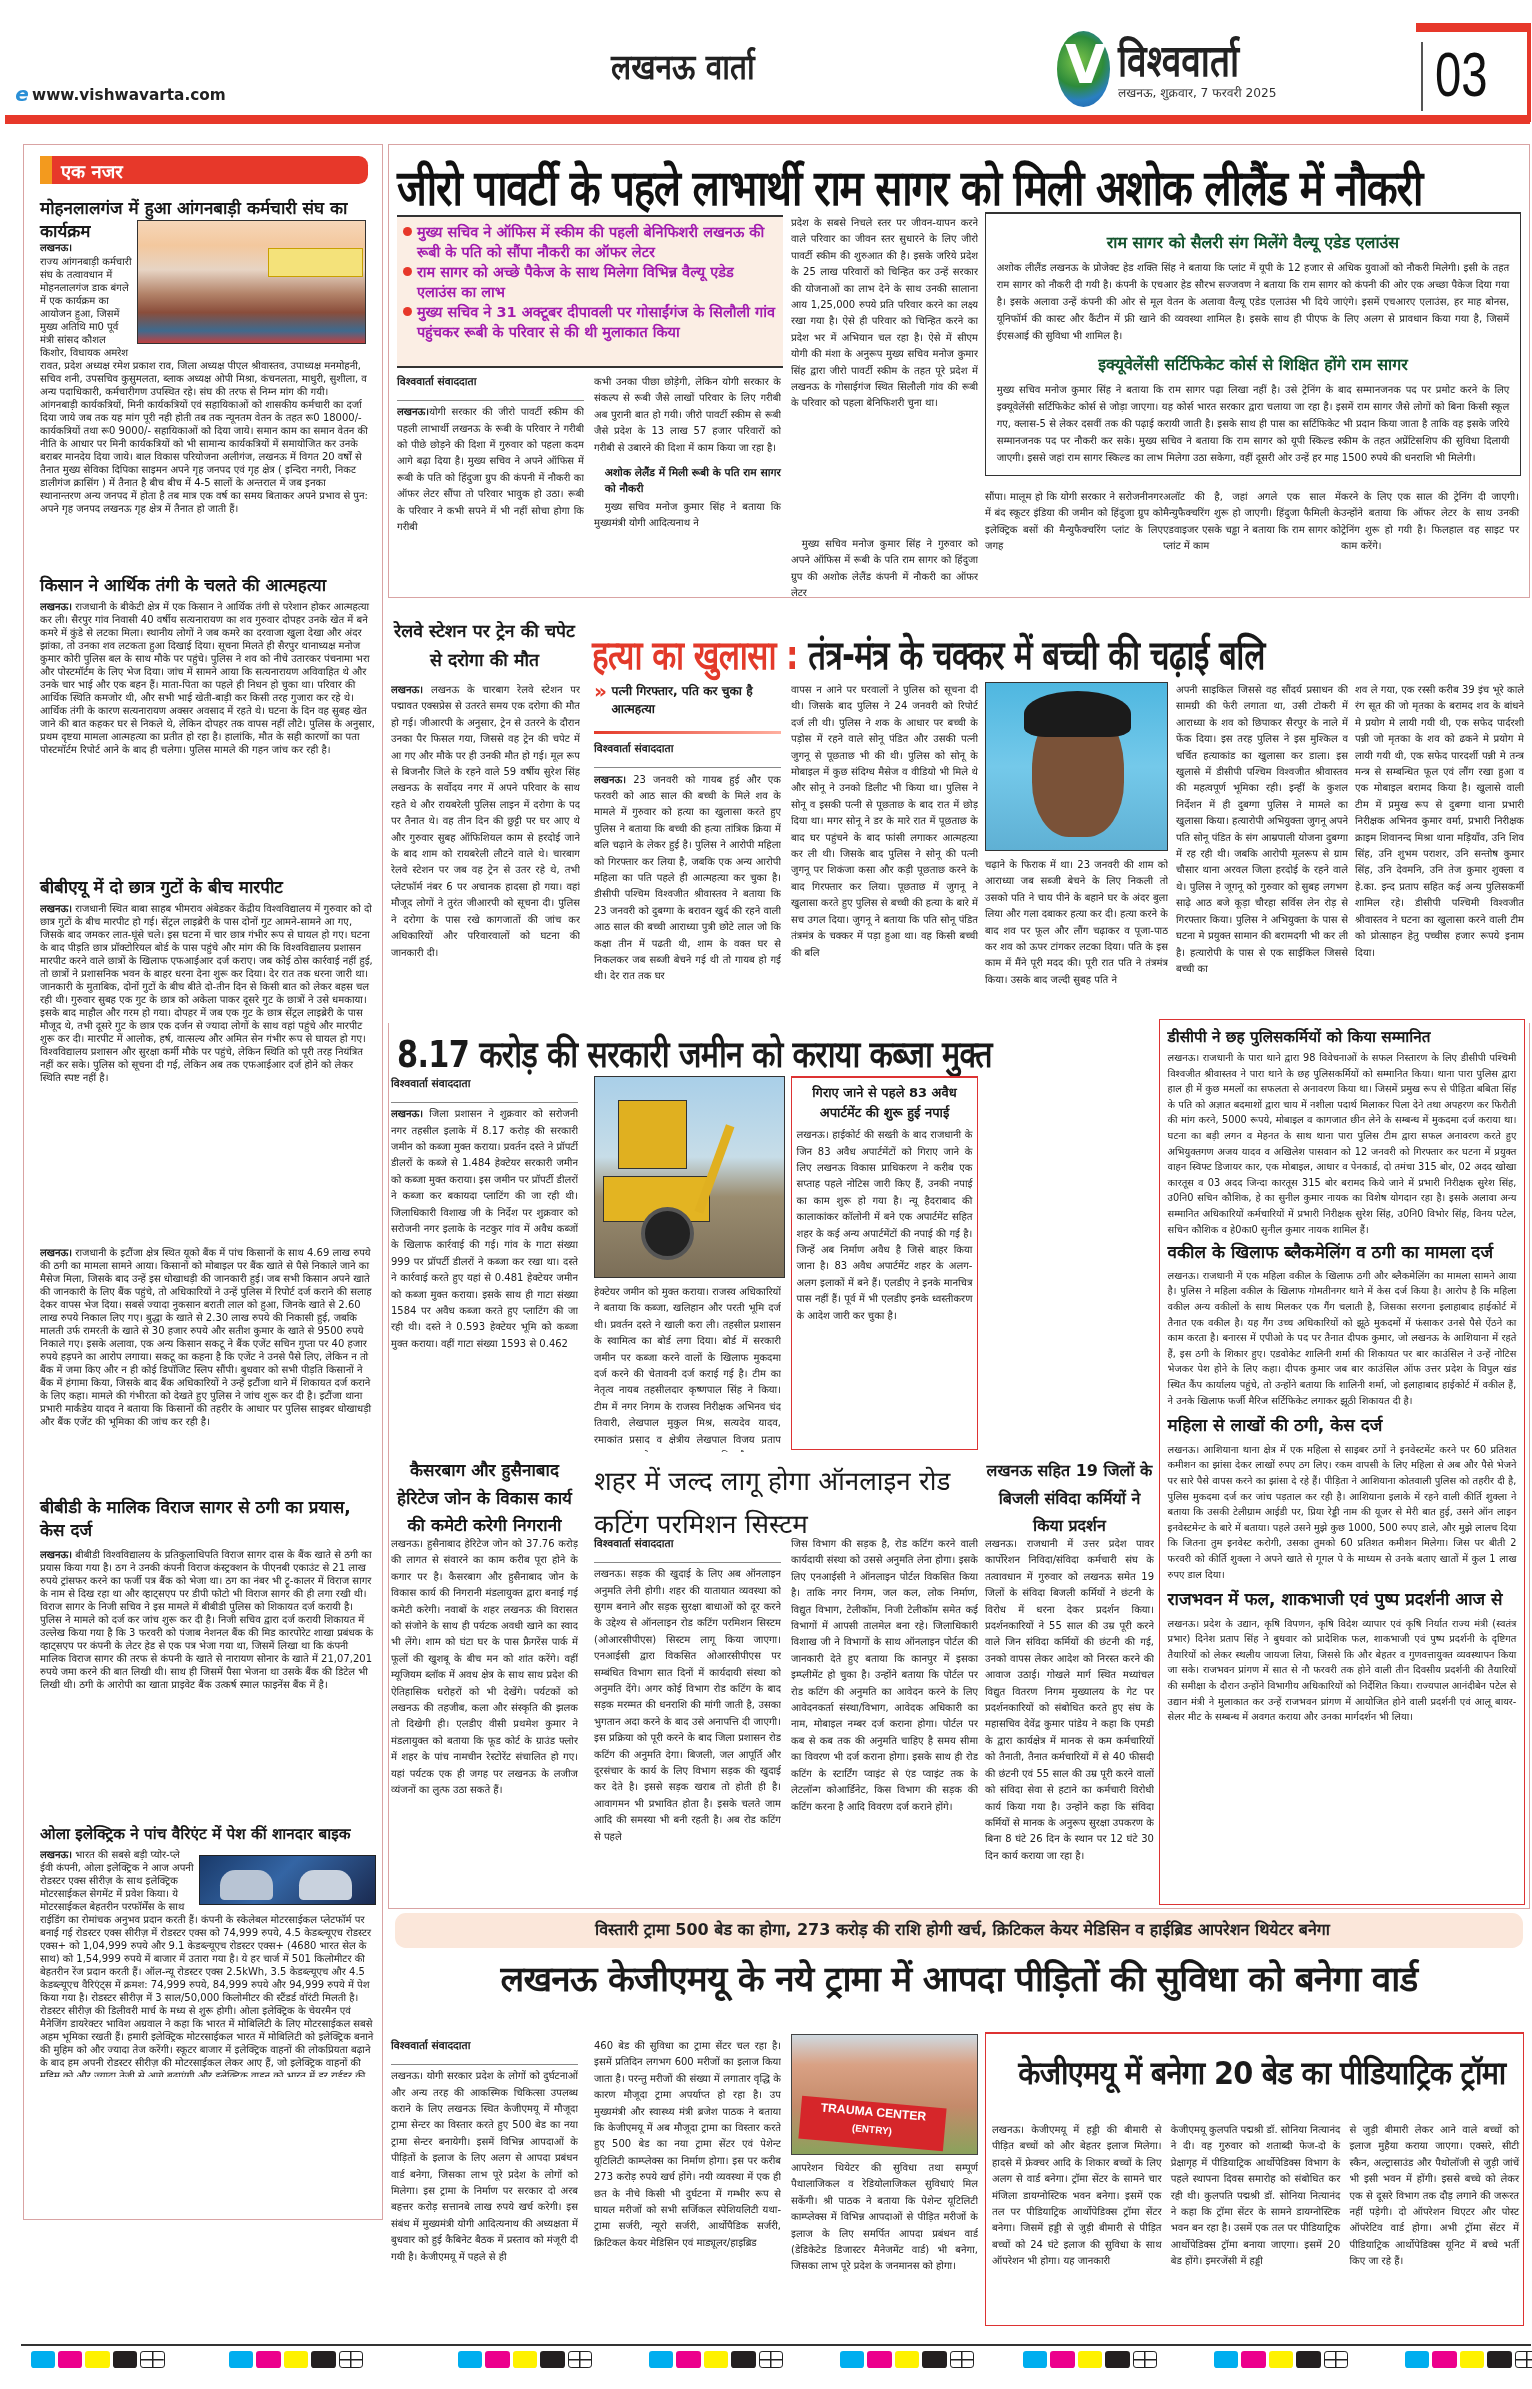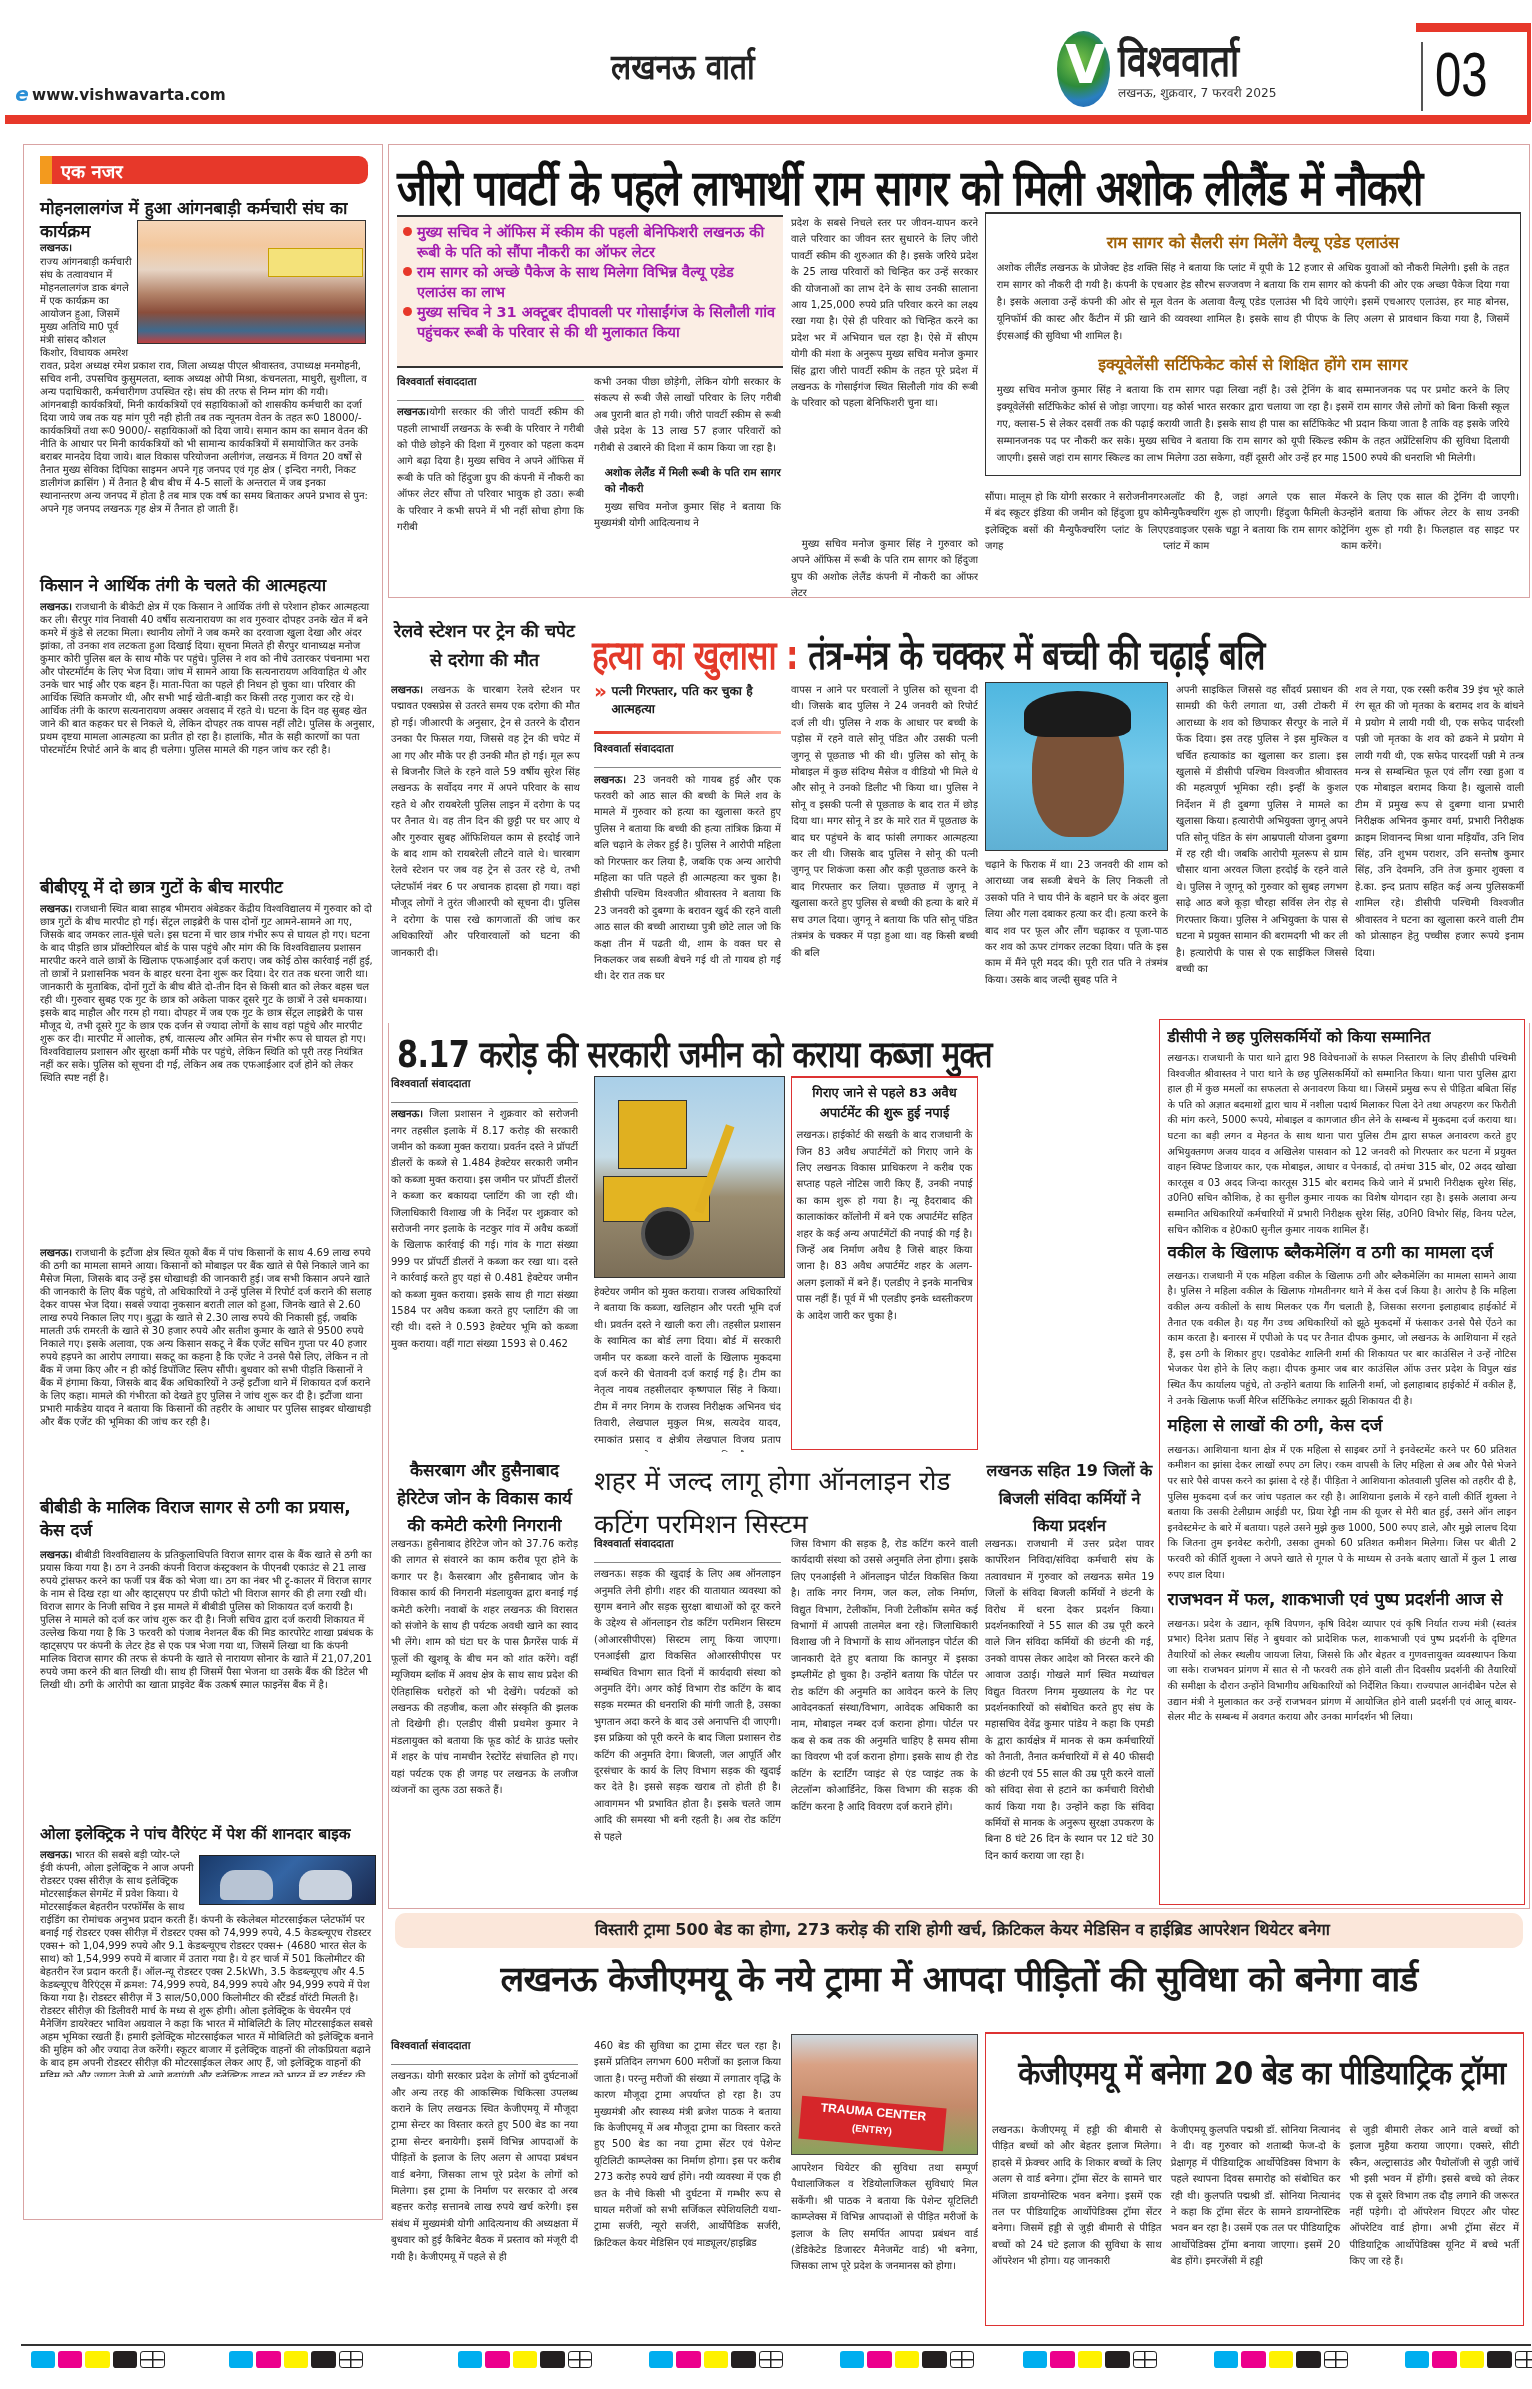--- a/index.html
+++ b/index.html
@@ -28,21 +28,21 @@
 
   .lhead { font-size: 17px; font-weight: 900; color: #1a1a1a; line-height: 23px; }
   .ltxt { font-size: 10px; line-height: 13px; color: #222; }
 
   #main-box { left: 388px; top: 144px; width: 1142px; height: 454px; border: 1.5px solid #d9a3a3; }
   #lead-head { left: 397px; top: 153px; width: 1130px; font-size: 49px; font-weight: 900; color: #111; letter-spacing: -1.5px; white-space: nowrap; transform: scaleX(0.82); transform-origin: left; }
   #bullets { left: 397px; top: 215px; width: 386px; height: 153px; background: #fbeee4; border-top: 2.3px solid #333; border-bottom: 2.3px solid #333; padding: 4.6px 6.1px; }
   .bullet { font-size: 14.5px; line-height: 20px; color: #a21caf; font-weight: 600; display: flex; gap: 4.6px; }
   .bullet .dot { width: 9.2px; height: 9.2px; border-radius: 50%; background: #e7382a; margin-top: 5.3px; flex: none; }
   #sidebox { left: 985px; top: 212px; width: 536px; height: 264px; border: 1.5px solid #333; border-top: 2.3px solid #333; padding: 7.6px 10.7px; }
-  .red-sub { color: #a16207; font-weight: 900; font-size: 16px; text-align: center; margin: 9.2px 0 6.1px; }
+  .red-sub { color: #14532d; font-weight: 900; font-size: 16px; text-align: center; margin: 9.2px 0 6.1px; }
 
   .byline { font-size: 10.7px; font-weight: 700; color: #222; border-bottom: 1.5px solid #888; padding-bottom: 12px; margin-bottom: 3.1px; }
 
   .col { position: absolute; }
   .photo { position: absolute; overflow: hidden; }
   #railway-head { left: 391px; top: 617px; width: 187px; font-size: 17.6px; font-weight: 700; text-align: center; line-height: 29px; }
   #murder-head { left: 592px; top: 626px; font-size: 40px; font-weight: 900; white-space: nowrap; transform: scaleX(0.78); transform-origin: left; letter-spacing: -0.8px; }
   #murder-head .red { color: #e33a2a; }
 
   .pillbar { background: #fbe7da; border-radius: 10.7px; }

